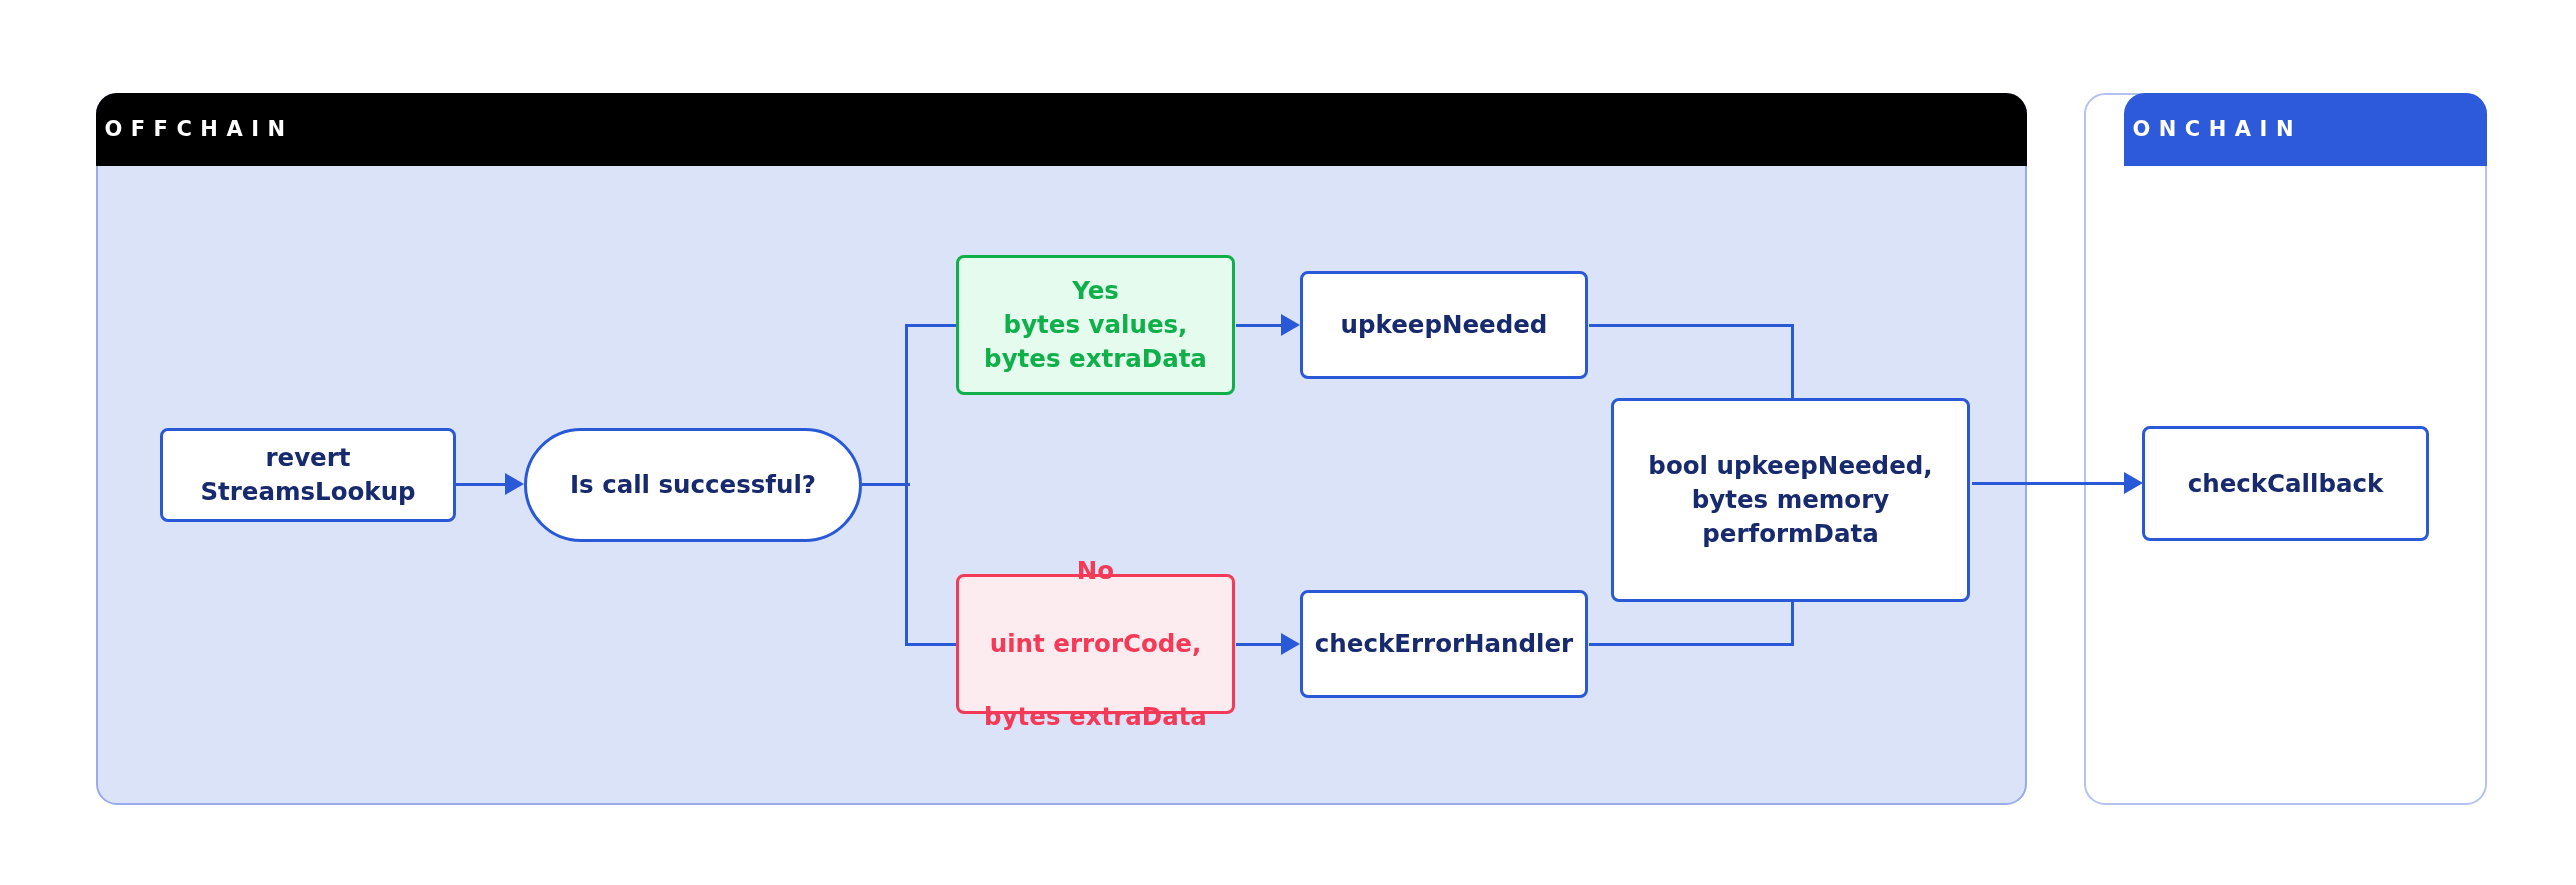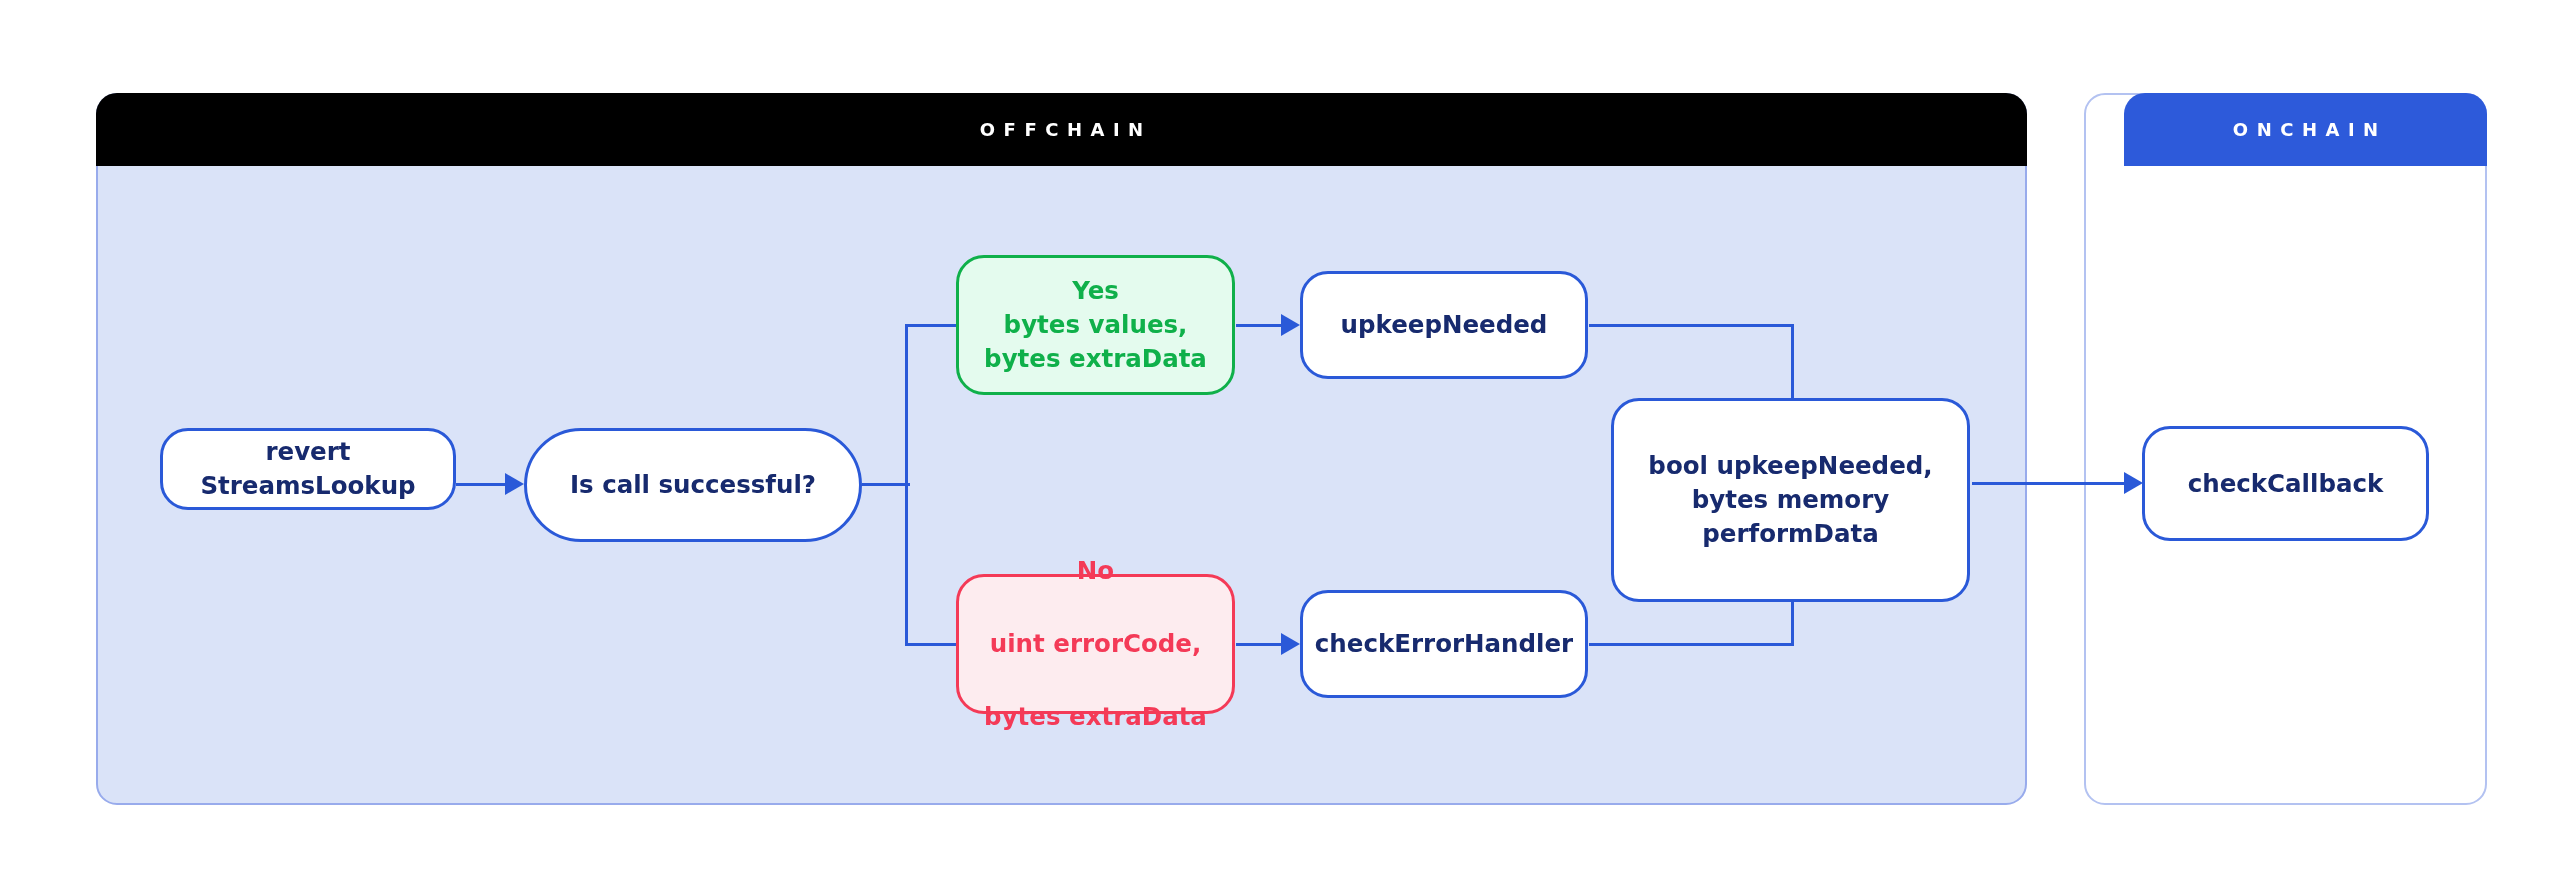--- a/index.html
+++ b/index.html
@@ -16,32 +16,32 @@
     border:2.1px solid var(--offchain-border,#98abec);
   }
   .panel-onchain{
     left:2084px;top:93px;width:403px;height:712px;
     background:var(--white,#ffffff);
     border:2.1px solid var(--onchain-border,#b3c2f1);
   }
   .panel-header{
     position:absolute;top:-2.1px;left:-2.1px;right:-2.1px;height:73px;
     border-radius:21px 21px 0 0;
-    display:flex;align-items:center;justify-content:center;
-    color:#ffffff;font-size:18px;font-weight:600;
+    display:flex;align-items:center;justify-content:flex-start;
+    color:#ffffff;font-size:21px;font-weight:600;
     letter-spacing:8.5px;padding-left:8.5px;
   }
   .panel-offchain .panel-header{background:var(--offchain-header,#000000);}
   .panel-onchain  .panel-header{background:var(--onchain-header,#2d5ada);margin-left:40px;}
   
   .node{
     position:absolute;box-sizing:border-box;z-index:3;
     background:#ffffff;
     border:3.2px solid var(--accent-blue,#2a59d8);
-    border-radius:28px;
+    border-radius:8px;
     display:flex;flex-direction:column;align-items:center;justify-content:center;
     color:var(--navy,#172a6e);
     font-size:24.5px;font-weight:bold;line-height:34px;text-align:center;
   }
   .node.pill{border-radius:57px;}
   .node.green{
     background:var(--green-fill,#e4fbee);
     border-color:var(--green,#0fb04a);
     color:var(--green,#0fb04a);
   }
@@ -93,21 +93,21 @@
 
 <div class="hl" style="left:1589px;top:324px;width:205px;"></div>
 <div class="vl" style="left:1791px;top:324px;height:77px;"></div>
 
 <div class="hl" style="left:1589px;top:643px;width:205px;"></div>
 <div class="vl" style="left:1791px;top:568px;height:78px;"></div>
 
 <div class="hl" style="left:1972px;top:482px;width:154px;"></div>
 <div class="arrow" style="left:2124px;top:472px;"></div>
 
-<div class="node" style="left:160px;top:428px;width:296px;height:82px;">
+<div class="node" style="left:160px;top:428px;width:296px;height:94px;">
   <div>revert</div>
   <div>StreamsLookup</div>
 </div>
 
 <div class="node pill" style="left:524px;top:428px;width:338px;height:114px;">
   <div>Is call successful?</div>
 </div>
 
 <div class="node green" style="left:956px;top:255px;width:279px;height:140px;">
   <div>Yes</div>

